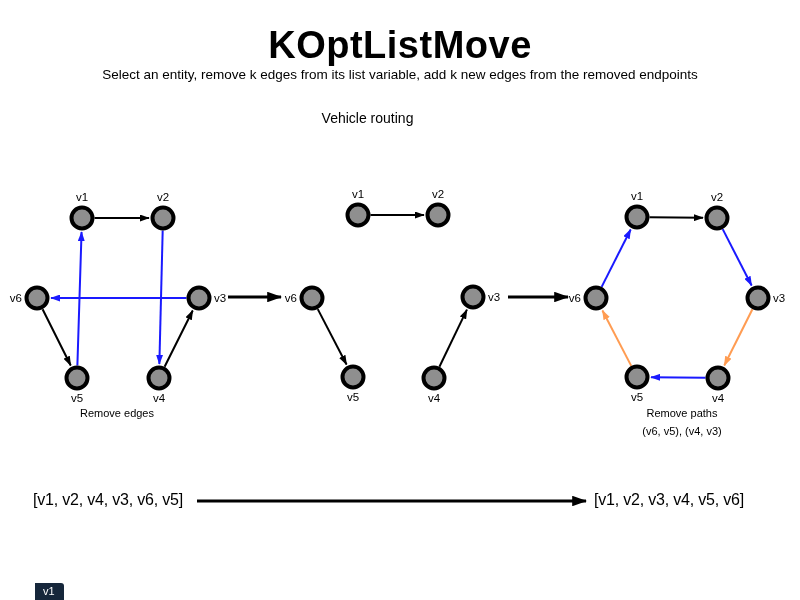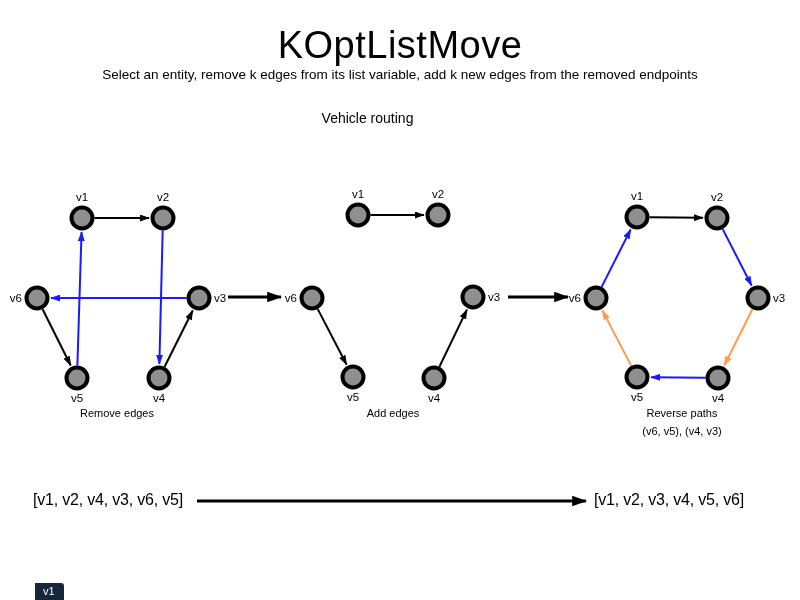--- a/index.html
+++ b/index.html
@@ -1,21 +1,21 @@
 <!DOCTYPE html>
 <html><head>
 <meta charset="utf-8">
 <style>
   html,body { margin:0; padding:0; background:#ffffff; }
   #page {
     position:relative; width:800px; height:600px; background:#ffffff;
     font-family:"Liberation Sans", sans-serif; color:#000; overflow:hidden;
   }
   .abs { position:absolute; }
-  #title { top:24px; left:0; width:800px; text-align:center; font-size:38px; font-weight:400; letter-spacing:0.5px; }
+  #title { top:24px; left:0; width:800px; text-align:center; font-size:38px; font-weight:700; letter-spacing:0.5px; }
   #subtitle { top:67px; left:0; width:800px; text-align:center; font-size:13.5px; }
   #context-label { top:110px; left:0; width:735px; text-align:center; font-size:14px; }
   #diagram-svg { top:0; left:0; }
   .caption { top:405px; width:212px; text-align:center; font-size:11px; line-height:17.5px; }
   #caption-remove { left:11px; }
   #caption-add { left:287px; }
   #caption-reverse { left:576px; }
   .list-text { top:491px; font-size:16px; letter-spacing:-0.2px; }
   #list-before { left:33px; }
   #list-after { left:594px; }
@@ -98,24 +98,23 @@
       <text x="718" y="402" text-anchor="middle" font-size="11.5" fill="#000">v4</text>
       <line x1="228" y1="297" x2="281" y2="297" stroke="#000000" stroke-width="3" marker-end="url(#arrow-black)"></line>
       <line x1="508" y1="297" x2="568" y2="297" stroke="#000000" stroke-width="3" marker-end="url(#arrow-black)"></line>
       <line x1="197" y1="501" x2="586" y2="501" stroke="#000000" stroke-width="3" marker-end="url(#arrow-black)"></line>
     </svg>
 
   <div id="caption-remove" class="abs caption">
     <div>Remove edges</div>
   </div>
   <div id="caption-add" class="abs caption">
-    <div>Add edges</div>
   </div>
   <div id="caption-reverse" class="abs caption">
-    <div>Reverse paths</div>
+    <div>Remove paths</div>
     <div>(v6, v5), (v4, v3)</div>
   </div>
 
   <div id="list-before" class="abs list-text">[v1, v2, v4, v3, v6, v5]</div>
   <div id="list-after" class="abs list-text">[v1, v2, v3, v4, v5, v6]</div>
 
   <div id="status-bar" class="abs">v1</div>
 
 </div>
 

